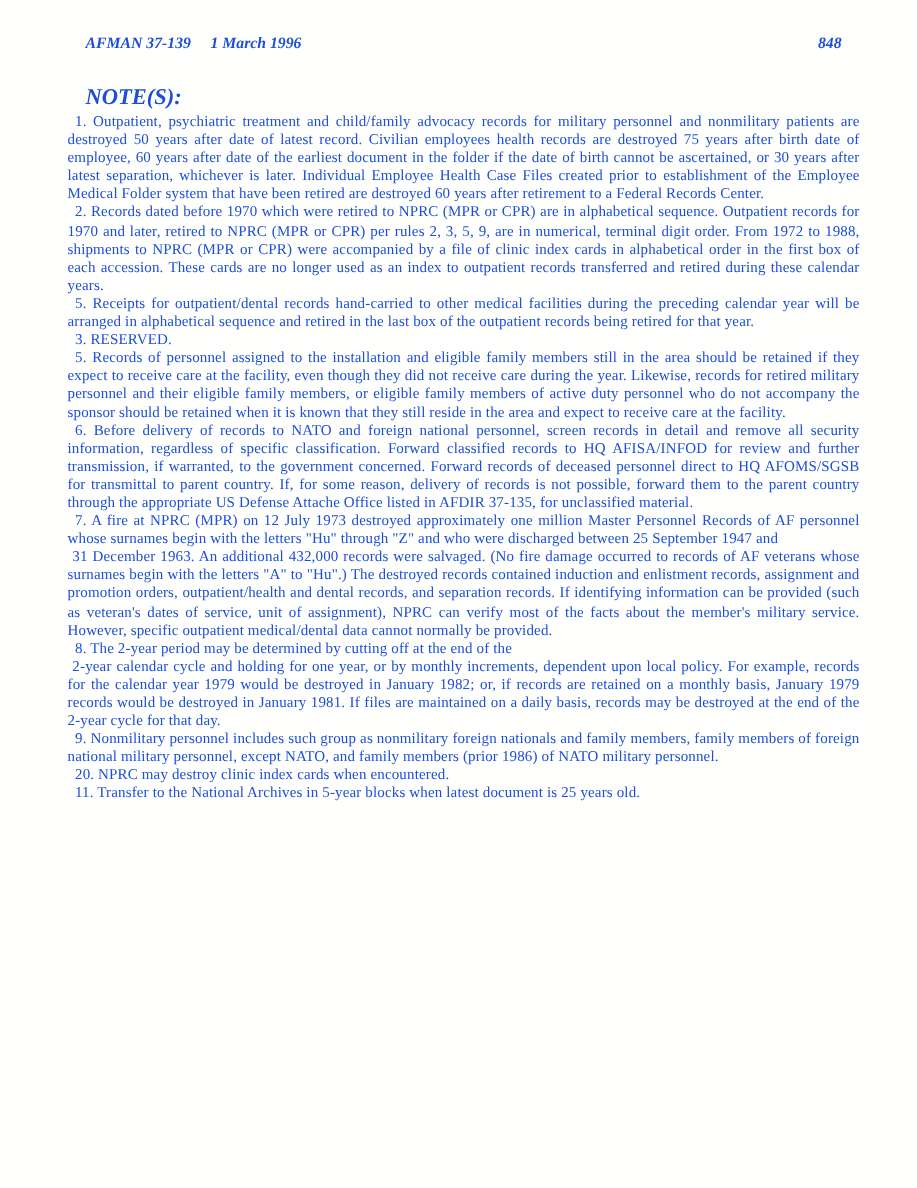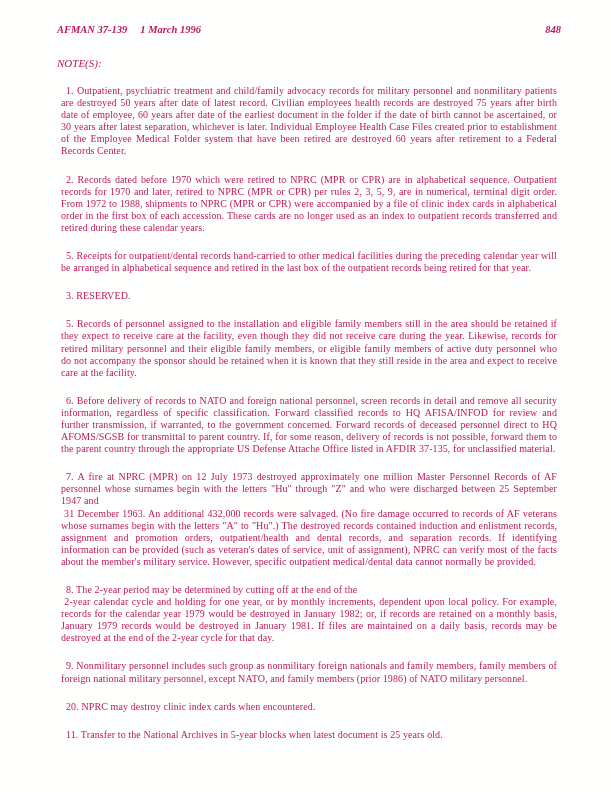--- a/index.html
+++ b/index.html
@@ -8,49 +8,49 @@
     background: #ffffff;
   }
   .page {
     position: relative;
     width: 611px;
     height: 792px;
     background: #fffffe;
     box-sizing: border-box;
     padding: 24px 38px 0 45px;
     font-family: "Liberation Serif", "DejaVu Serif", serif;
-    color: #be185d;
+    color: #1d4ed8;
     overflow: hidden;
   }
   .page-header {
     display: flex;
     justify-content: space-between;
     align-items: baseline;
     font-weight: bold;
     font-style: italic;
     font-size: 10.5px;
     margin-left: 12px;
     margin-right: 12px;
   }
   .doc-ref { white-space: nowrap; }
   .doc-ref .manual-number { margin-right: 13px; }
   .notes-heading {
-    font-weight: normal;
+    font-weight: bold;
     font-style: italic;
-    font-size: 11px;
+    font-size: 15px;
     margin: 22px 0 2px 12px;
   }
   .notes-body {
     font-size: 10px;
     line-height: 12.1px;
     text-align: justify;
     letter-spacing: 0.1px;
   }
   .note {
-    margin: 16px;
+    margin: 0;
     text-indent: 5px;
     white-space: pre-line;
   }
 </style>
 </head>
 <body>
 
 <div class="page">
 
   <header class="page-header">

